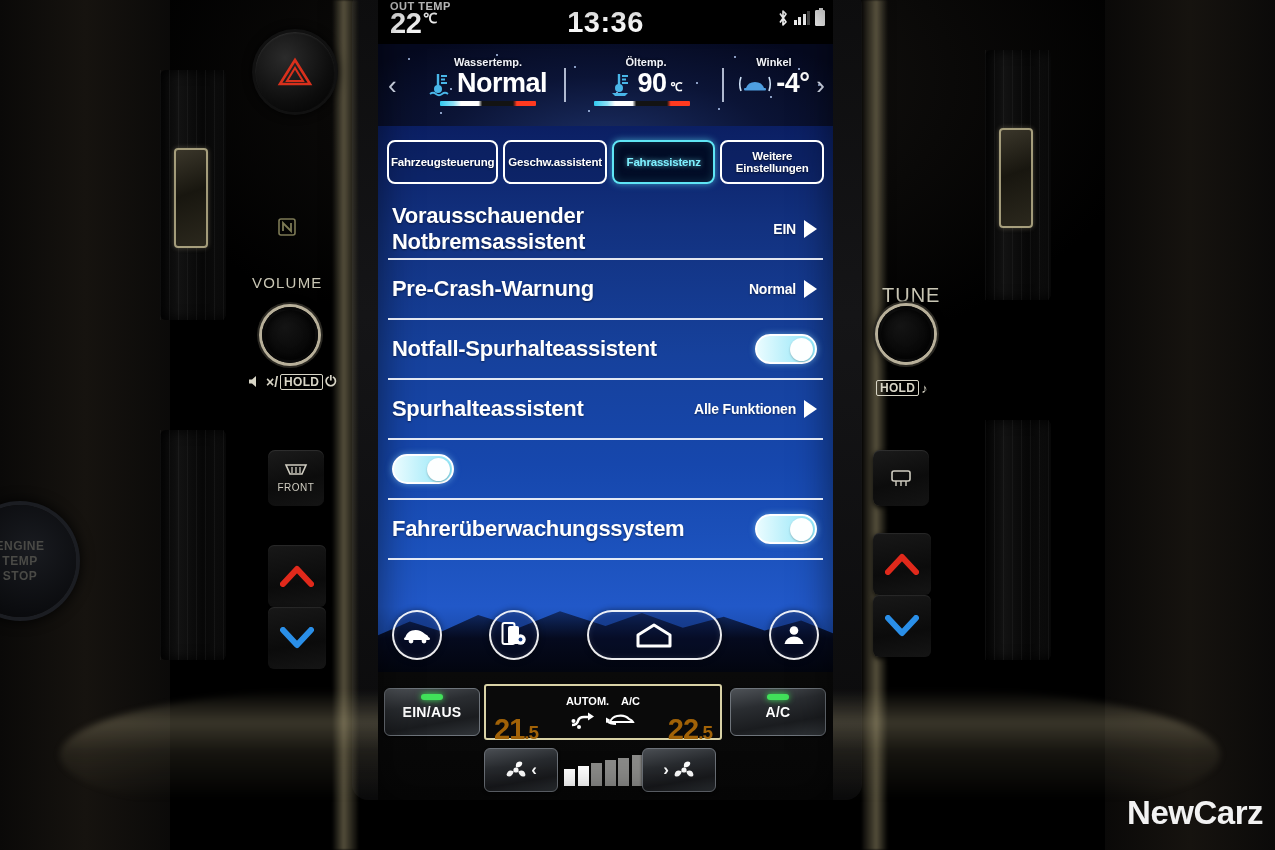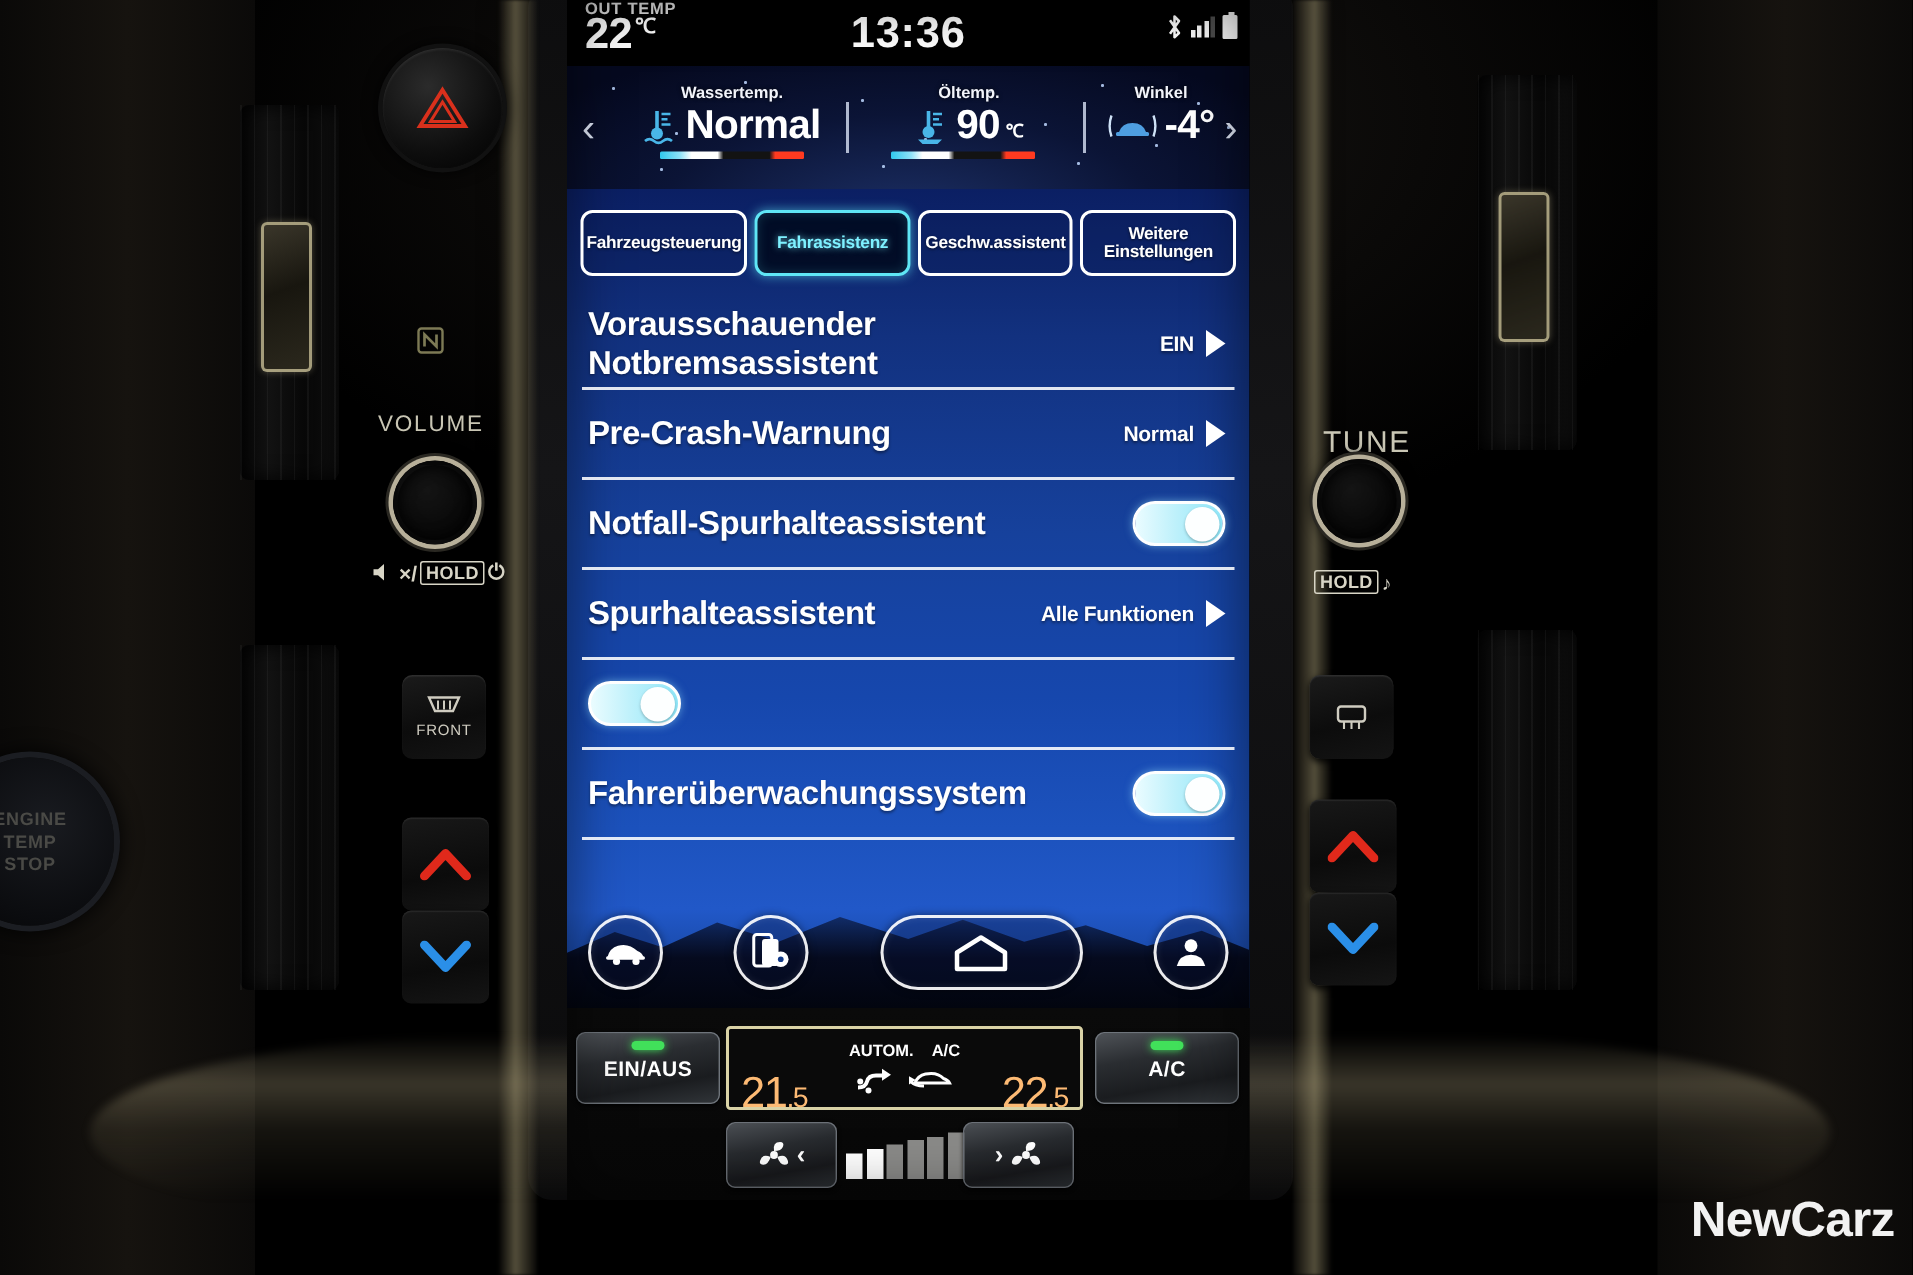--- a/index.html
+++ b/index.html
@@ -337,21 +337,21 @@
   .cbtn-onoff { left: 6px; top: 16px; }
   .cbtn-ac { left: 352px; top: 16px; }
 
   .temp-display {
     position: absolute; left: 106px; top: 12px; width: 238px; height: 56px;
     border: 2px solid #d9d2a6; border-radius: 3px;
     background: #0a0a0a;
     display: flex; align-items: center; justify-content: space-between;
     padding: 0 8px;
   }
-  .tnum { color: #fdba74; font-size: 29px; font-weight: normal; letter-spacing: -1px; margin-top: 34px; }
+  .tnum { color: #a16207; font-size: 29px; font-weight: bold; letter-spacing: -1px; margin-top: 34px; }
   .tnum small { font-size: 19px; }
   .tmid { display: flex; flex-direction: column; align-items: center; gap: 1px; }
   .tmid-caps { display: flex; gap: 12px; color: #fff; font-size: 11px; font-weight: bold; }
   .tmid-icons { display: flex; gap: 9px; align-items: center; }
 
   .fanbtn {
     position: absolute; width: 74px; height: 44px; border-radius: 6px;
     background: linear-gradient(170deg,#4b4f54 0%, #282b2f 38%, #18191c 72%, #2c3034 100%);
     border: 1px solid #6b7077;
     display: flex; align-items: center; justify-content: center; gap: 4px;
@@ -563,22 +563,22 @@
         <span class="g-val">-4°</span>
       </div>
     </div>
   </div>
 
   <div class="panel">
     <div class="mountains"></div>
 
     <div class="tabs">
       <div class="tab">Fahrzeugsteuerung</div>
+      <div class="tab">Geschw.assistent</div>
       <div class="tab active">Fahrassistenz</div>
-      <div class="tab">Geschw.assistent</div>
       <div class="tab">Weitere Einstellungen</div>
     </div>
 
     <div class="list">
 
       <div class="row">
         <span class="row-label">Vorausschauender Notbremsassistent</span>
         <span class="row-right">
           <span class="row-value">EIN</span>
           <span class="caret"></span>

